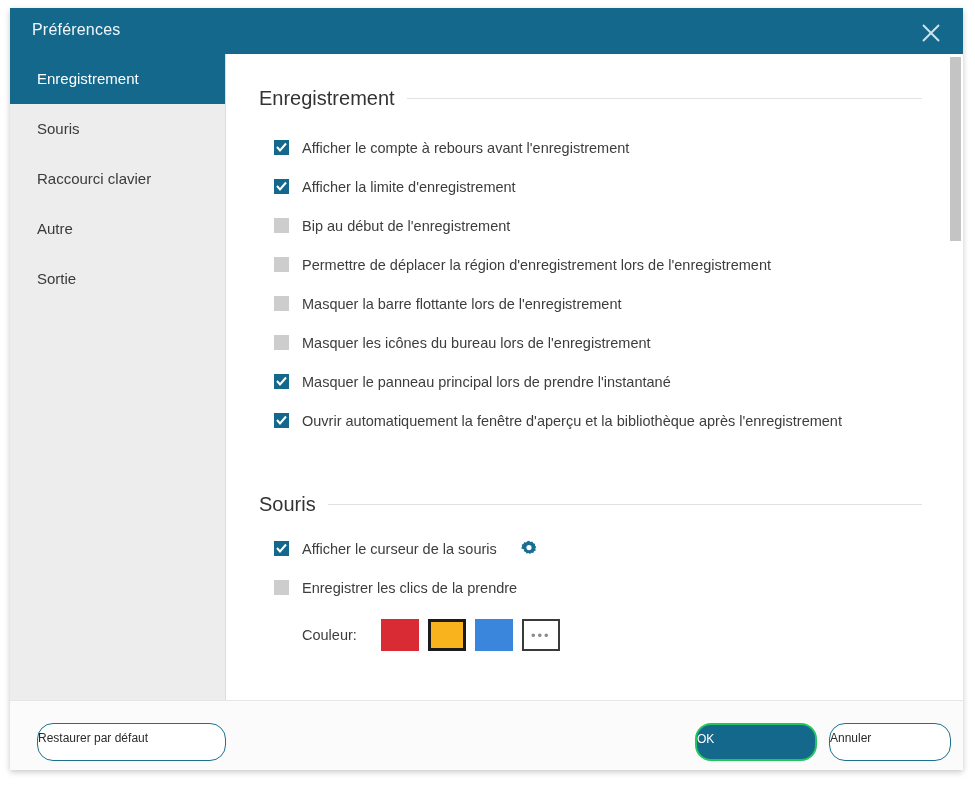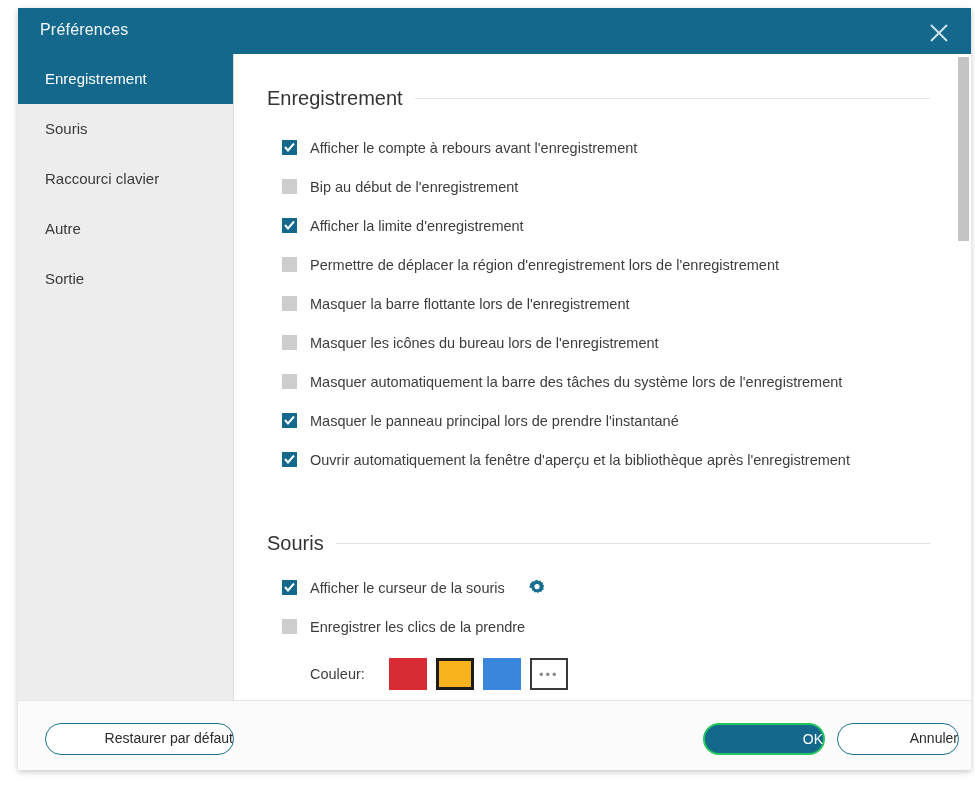--- a/index.html
+++ b/index.html
@@ -10,21 +10,21 @@
     width: 975px;
     height: 787px;
     background: #ffffff;
     font-family: "Liberation Sans", sans-serif;
     overflow: hidden;
   }
 
   
   #dialog {
     position: absolute;
-    left: 18px;
+    left: 10px;
     top: 8px;
     width: 953px;
     height: 762px;
     background: #14532d;
     box-shadow: 0 2px 6px rgba(0,0,0,0.22);
     overflow: hidden;
   }
 
   
   #titlebar {
@@ -206,25 +206,25 @@
     position: absolute;
     left: 0;
     top: 692px;
     width: 953px;
     height: 70px;
     background: #fbfbfb;
     border-top: 1px solid #e6e6e6;
   }
   .btn {
     position: absolute;
-    height: 32px;
+    height: 38px;
     line-height: 28px;
     border-radius: 16px;
-    font-size: 14px;
-    text-align: right;
+    font-size: 12px;
+    text-align: left;
     cursor: pointer;
     box-sizing: border-box;
     white-space: nowrap;
   }
   .btn-outline {
     background: #ffffff;
     border: 1px solid #1c7290;
     color: #2b2b2b;
   }
   .btn-primary {
@@ -282,52 +282,48 @@
         <div class="opt-row">
           <div class="cbox on">
             <svg width="11" height="11" viewBox="0 0 11 11">
                 <polyline points="1,5 4,8.5 10,1.5" fill="none" stroke="#ffffff" stroke-width="2"></polyline>
               </svg>
           </div>
           <div class="opt-label">Afficher le compte à rebours avant l'enregistrement</div>
         </div>
 
         <div class="opt-row">
+          <div class="cbox on">
+            <svg width="11" height="11" viewBox="0 0 11 11">
+                <polyline points="1,5 4,8.5 10,1.5" fill="none" stroke="#ffffff" stroke-width="2"></polyline>
+              </svg>
+          </div>
+          <div class="opt-label">Afficher la limite d'enregistrement</div>
+        </div>
+
+        <div class="opt-row">
           <div class="cbox off"></div>
           <div class="opt-label">Bip au début de l'enregistrement</div>
         </div>
 
         <div class="opt-row">
-          <div class="cbox on">
-            <svg width="11" height="11" viewBox="0 0 11 11">
-                <polyline points="1,5 4,8.5 10,1.5" fill="none" stroke="#ffffff" stroke-width="2"></polyline>
-              </svg>
-          </div>
-          <div class="opt-label">Afficher la limite d'enregistrement</div>
-        </div>
-
-        <div class="opt-row">
           <div class="cbox off"></div>
           <div class="opt-label">Permettre de déplacer la région d'enregistrement lors de l'enregistrement</div>
         </div>
 
         <div class="opt-row">
           <div class="cbox off"></div>
           <div class="opt-label">Masquer la barre flottante lors de l'enregistrement</div>
         </div>
 
         <div class="opt-row">
           <div class="cbox off"></div>
           <div class="opt-label">Masquer les icônes du bureau lors de l'enregistrement</div>
         </div>
 
-        <div class="opt-row">
-          <div class="cbox off"></div>
-          <div class="opt-label">Masquer automatiquement la barre des tâches du système lors de l'enregistrement</div>
-        </div>
 
         <div class="opt-row">
           <div class="cbox on">
             <svg width="11" height="11" viewBox="0 0 11 11">
                 <polyline points="1,5 4,8.5 10,1.5" fill="none" stroke="#ffffff" stroke-width="2"></polyline>
               </svg>
           </div>
           <div class="opt-label">Masquer le panneau principal lors de prendre l'instantané</div>
         </div>
 

